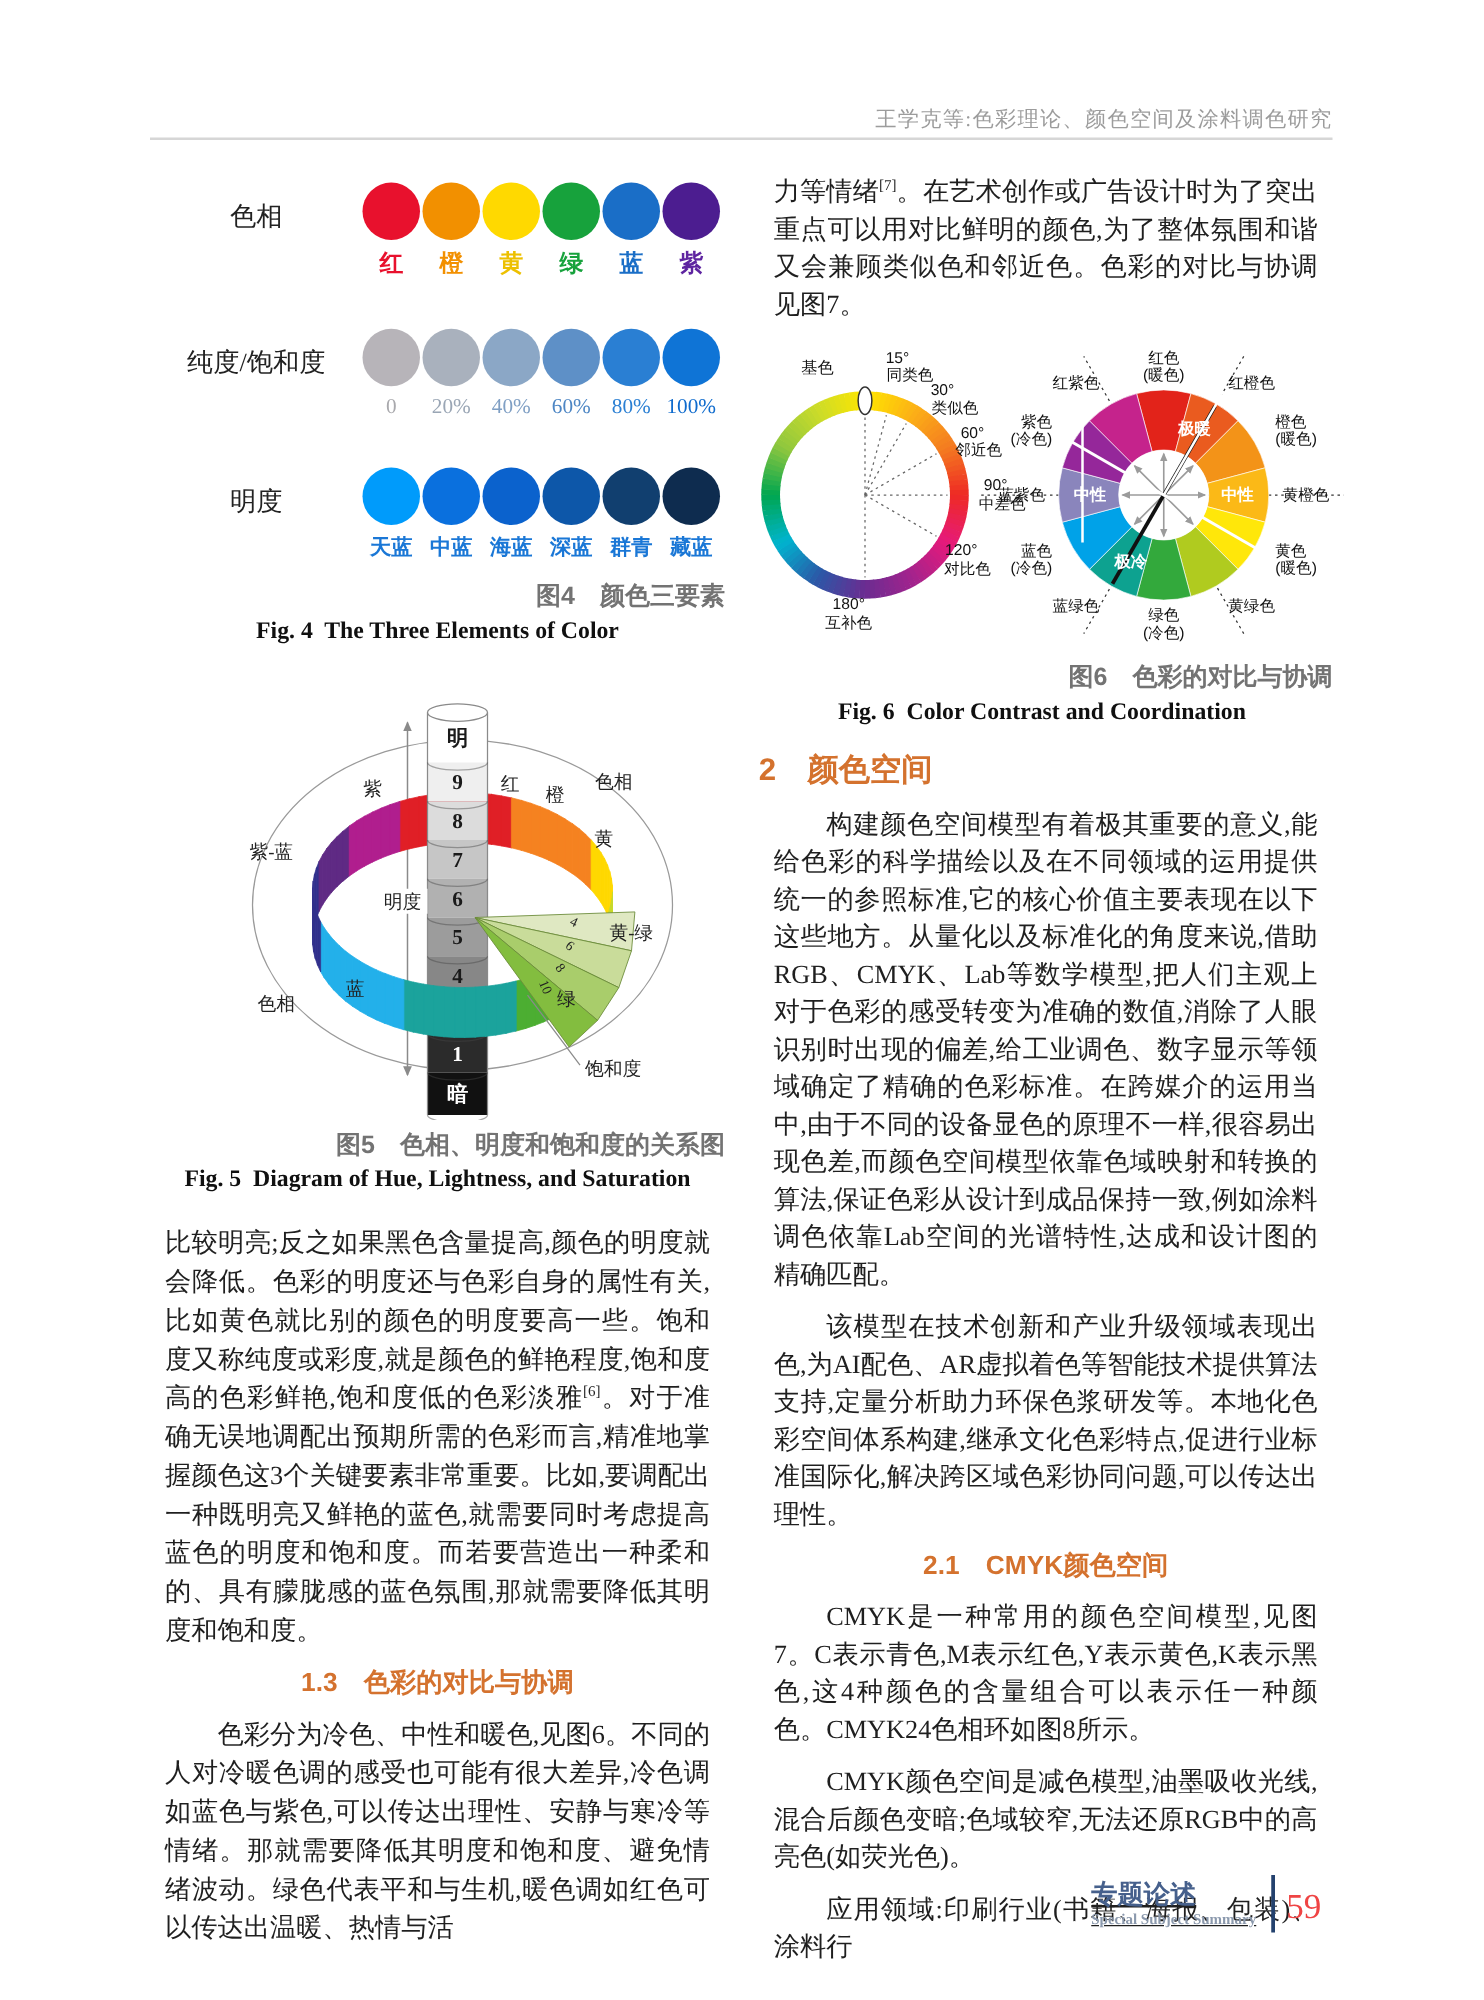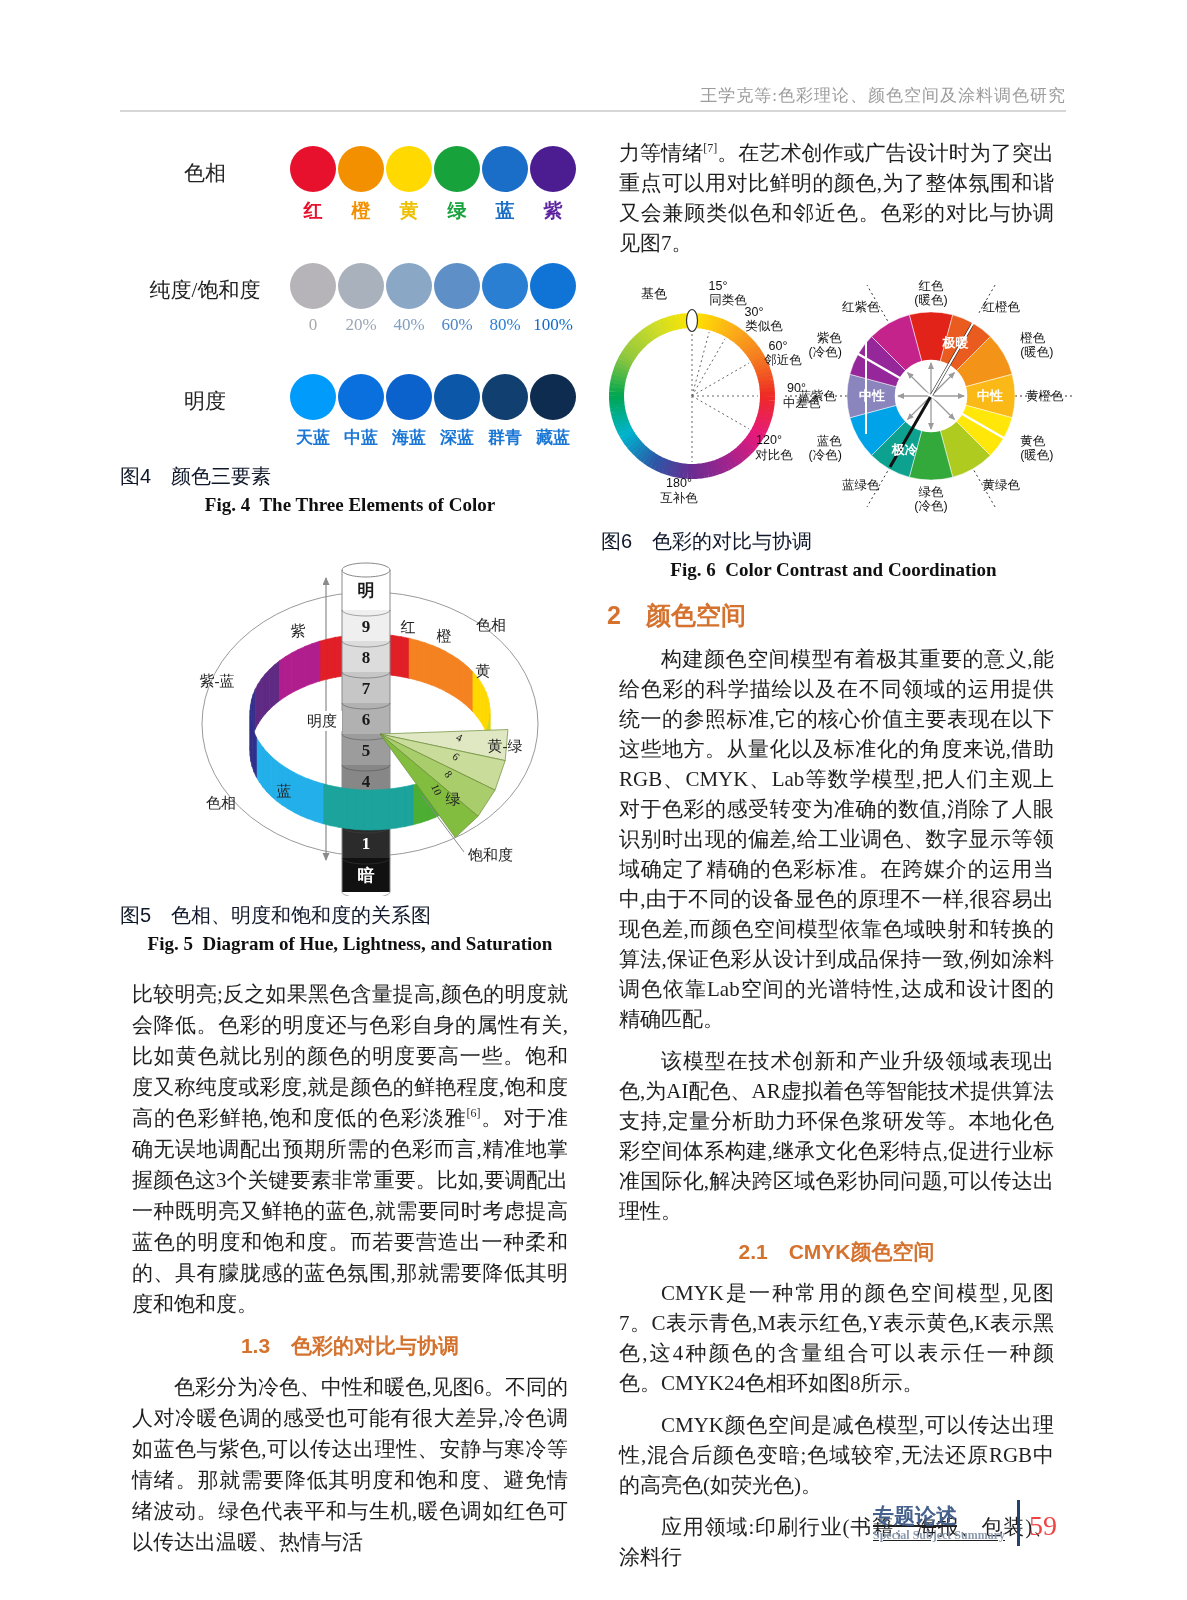--- a/index.html
+++ b/index.html
@@ -7,22 +7,22 @@
         font-family:"Liberation Serif","DejaVu Serif",serif;color:#1f1f1f;}
   .hdr{position:absolute;top:84px;left:120px;width:946px;text-align:right;
        font-size:17px;color:#9c9c9c;letter-spacing:1px;}
   .hdr-rule{position:absolute;top:110px;left:120px;width:946px;border-top:2px solid #d6d6d6;}
   .col-left{position:absolute;top:126px;left:120px;width:460px;}
   .col-right{position:absolute;top:126px;left:607px;width:459px;}
   .para{font-size:21px;line-height:31px;text-align:justify;margin:12px;}
   .col-right .para{line-height:30px;}
   .indent{text-indent:2em;}
   sup{font-size:12px;line-height:0;}
-  .capzh{font-family:"Liberation Sans","DejaVu Sans",sans-serif;font-weight:normal;font-size:20px;
-         text-align:left;color:#0f172a;margin-top:14px;white-space:pre;}
+  .capzh{font-family:"Liberation Sans","DejaVu Sans",sans-serif;font-weight:bold;font-size:20px;
+         text-align:right;color:#737373;margin-top:14px;white-space:pre;}
   .capen{font-family:"Liberation Serif",serif;font-weight:bold;font-size:19px;
          text-align:center;color:#101010;margin-top:4px;white-space:pre;}
   .sec-sub{font-family:"Liberation Sans","DejaVu Sans",sans-serif;font-weight:bold;
            font-size:21px;color:#d4722e;margin:10px 0 6px 0;text-align:center;}
   .sec-main{font-family:"Liberation Sans","DejaVu Sans",sans-serif;font-weight:bold;
             font-size:25px;color:#d4722e;margin:18px 0 3px 0;}
   
   .fig4{padding-top:20px;}
   .f4row{display:flex;margin-bottom:39px;}
   .f4row:last-of-type{margin-bottom:6px;}
@@ -505,21 +505,21 @@
   </svg>
         </div>
       <div class="capzh" style="margin-top:2px">图6　色彩的对比与协调</div>
       <div class="capen">Fig. 6  Color Contrast and Coordination</div>
     </div>
     <h2 class="sec-main">2　颜色空间</h2>
     <p class="para indent">构建颜色空间模型有着极其重要的意义,能给色彩的科学描绘以及在不同领域的运用提供统一的参照标准,它的核心价值主要表现在以下这些地方。从量化以及标准化的角度来说,借助RGB、CMYK、Lab等数学模型,把人们主观上对于色彩的感受转变为准确的数值,消除了人眼识别时出现的偏差,给工业调色、数字显示等领域确定了精确的色彩标准。在跨媒介的运用当中,由于不同的设备显色的原理不一样,很容易出现色差,而颜色空间模型依靠色域映射和转换的算法,保证色彩从设计到成品保持一致,例如涂料调色依靠Lab空间的光谱特性,达成和设计图的精确匹配。</p>
     <p class="para indent">该模型在技术创新和产业升级领域表现出色,为AI配色、AR虚拟着色等智能技术提供算法支持,定量分析助力环保色浆研发等。本地化色彩空间体系构建,继承文化色彩特点,促进行业标准国际化,解决跨区域色彩协同问题,可以传达出理性。</p>
     <h3 class="sec-sub" style="margin-top:6px;margin-bottom:4px">2.1　CMYK颜色空间</h3>
     <p class="para indent">CMYK是一种常用的颜色空间模型,见图7。C表示青色,M表示红色,Y表示黄色,K表示黑色,这4种颜色的含量组合可以表示任一种颜色。CMYK24色相环如图8所示。</p>
-    <p class="para indent">CMYK颜色空间是减色模型,可以传达出理性,混合后颜色变暗;色域较窄,无法还原RGB中的高亮色(如荧光色)。</p>
+    <p class="para indent">CMYK颜色空间是减色模型,油墨吸收光线,混合后颜色变暗;色域较窄,无法还原RGB中的高亮色(如荧光色)。</p>
     <p class="para indent">应用领域:印刷行业(书籍、海报、包装)、涂料行</p>
   </div>
 
   <div class="footer">
     <div class="ftxt">
       <div class="fzh">专题论述</div>
       <div class="fen">Special Subject Summary</div>
     </div>
     <div class="fbar"></div>
     <div class="fnum">59</div>

